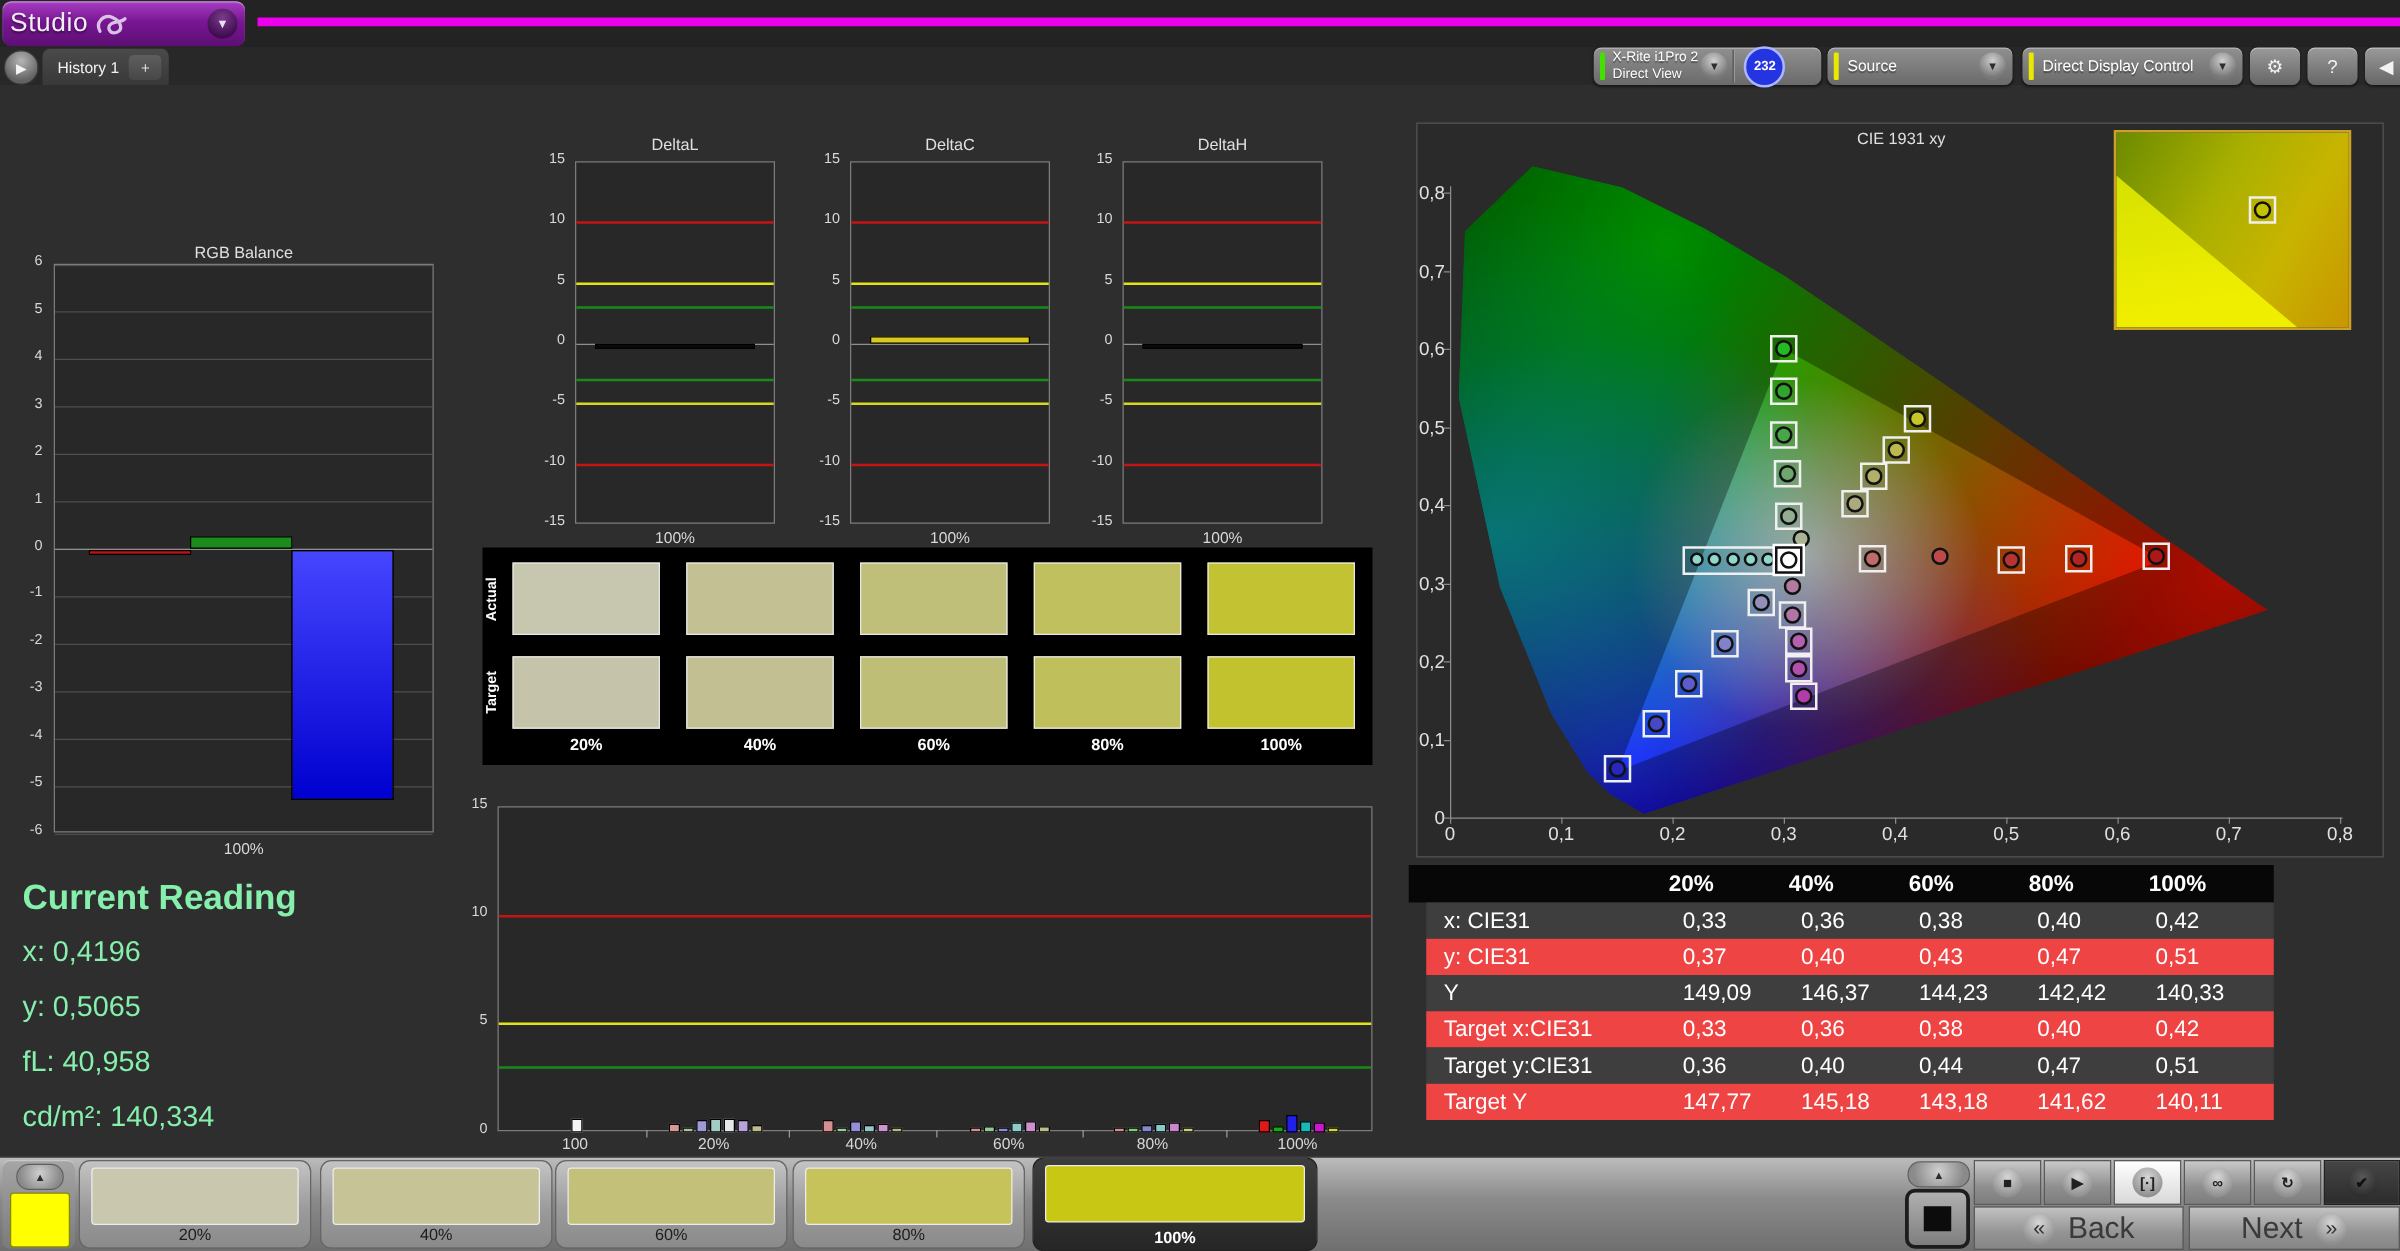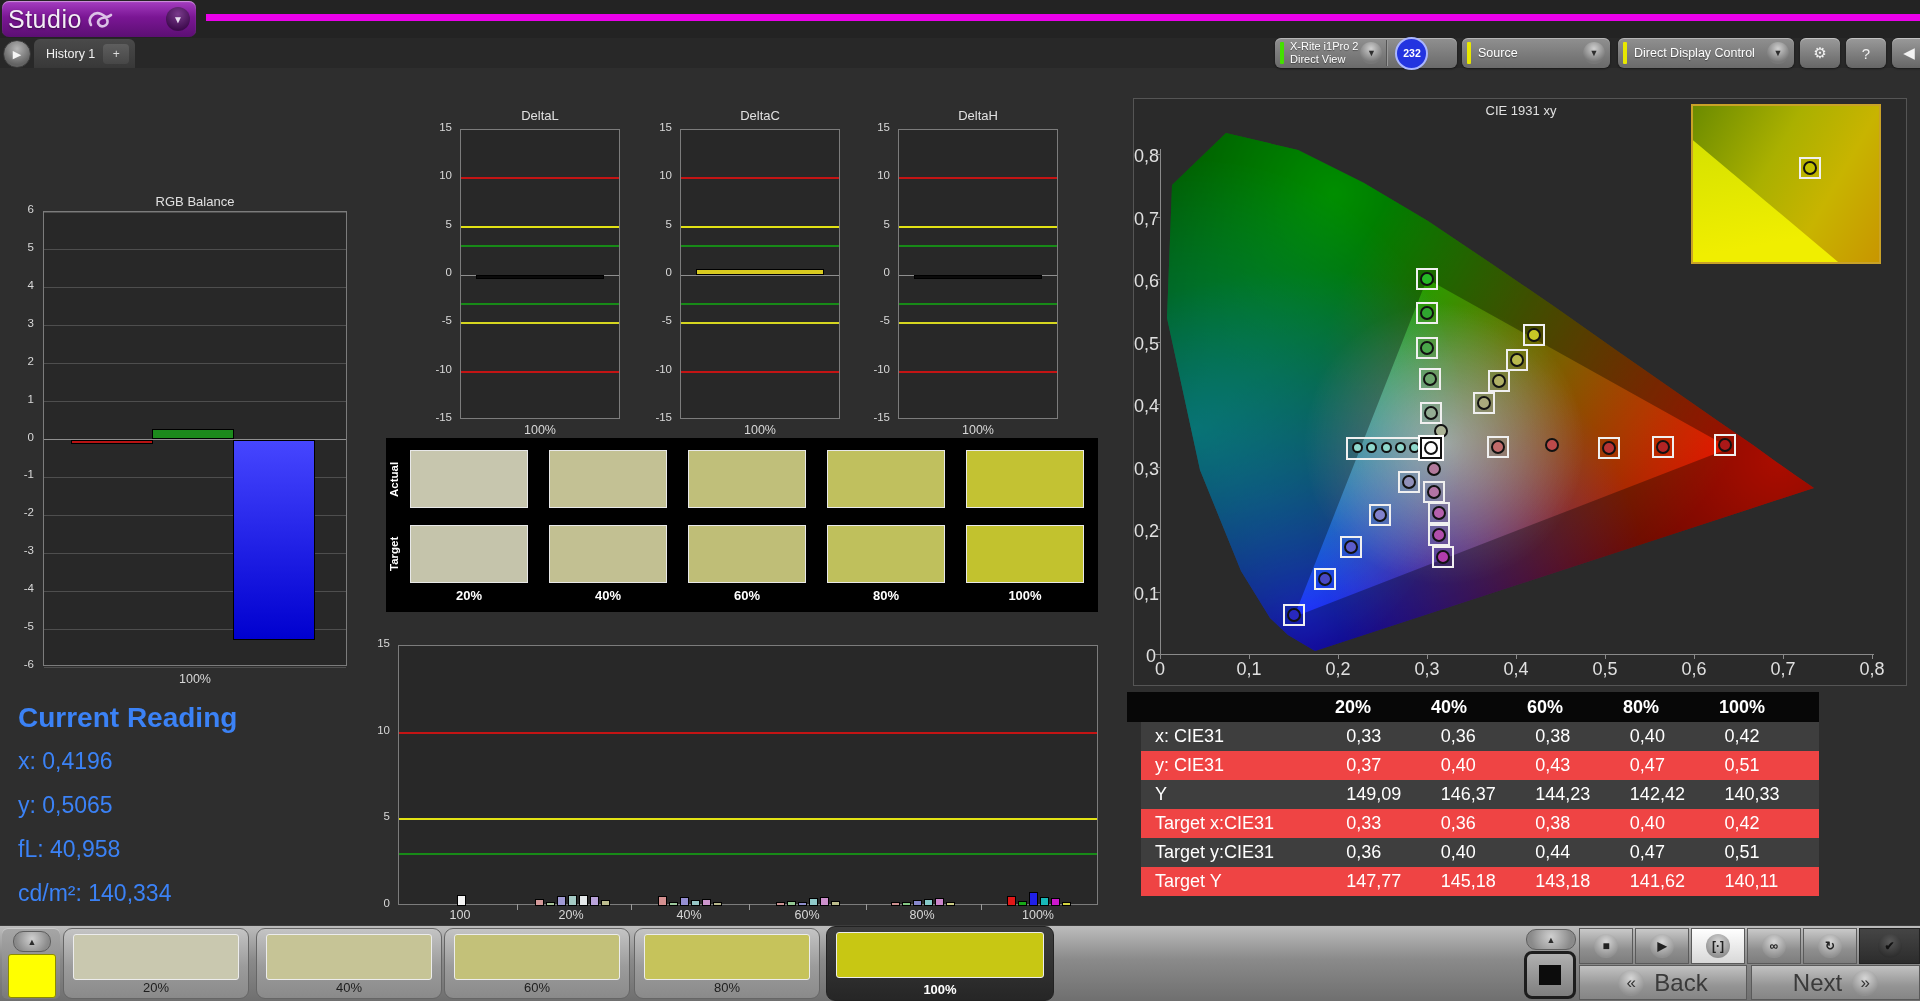--- a/index.html
+++ b/index.html
@@ -2,21 +2,21 @@
 <html><head>
 <meta charset="utf-8">
 <style>
   html,body{margin:0;padding:0;background:#1e1e1e;font-family:"Liberation Sans",sans-serif;}
   #stage{position:relative;width:1920px;height:1001px;background:#2e2e2e;overflow:hidden;}
   
   #topstrip{position:absolute;left:0;top:0;width:1920px;height:38px;background:#232323;}
   #logo{position:absolute;left:2px;top:1px;width:194px;height:36px;border-radius:7px;
         background:linear-gradient(180deg,#a63ec2 0%,#7a1694 45%,#5c0f73 100%);
         box-shadow:inset 0 1px 1px rgba(255,255,255,.45);display:flex;align-items:center;padding:0 6px;box-sizing:border-box;}
-  #logo .word{color:#f3eef6;font-size:25px;letter-spacing:.5px;text-shadow:0 1px 2px rgba(0,0,0,.5);}
+  #logo .word{color:#f3eef6;font-size:21px;letter-spacing:.5px;text-shadow:0 1px 2px rgba(0,0,0,.5);}
   #logo .dd{margin-left:auto;width:24px;height:24px;border-radius:50%;
         background:radial-gradient(circle at 50% 30%,#7a3b8c,#3e0b4e 75%);display:flex;align-items:center;justify-content:center;
         color:#e8dff0;font-size:10px;}
   #accentline{position:absolute;left:206px;top:14px;width:1714px;height:7px;background:#ea00ea;}
   
   #tabstrip{position:absolute;left:0;top:38px;width:1920px;height:30px;background:#282828;}
   #tabscroll{position:absolute;left:3px;top:40px;width:26px;height:26px;border-radius:50%;
       background:radial-gradient(circle at 50% 30%,#b5b5b5,#636363 70%);border:1px solid #3a3a3a;
       color:#f5f5f5;font-size:11px;display:flex;align-items:center;justify-content:center;}
   #historytab{position:absolute;left:34px;top:39px;height:29px;background:linear-gradient(180deg,#4a4a4a,#383838);
@@ -56,39 +56,39 @@
   .rowlabel{position:absolute;left:2px;width:18px;color:#fff;font-size:11.5px;font-weight:bold;
       writing-mode:vertical-rl;transform:rotate(180deg);text-align:center;}
   .swatch{position:absolute;border:1px solid #e8e8e8;box-sizing:border-box;}
   .collabel{position:absolute;color:#fff;font-size:13px;font-weight:bold;text-align:center;}
   
   .debar{position:absolute;border:1px solid #000;box-sizing:border-box;}
   .xtickmark{position:absolute;width:1px;height:6px;background:#999;top:258px;}
   
   #ciepanel{position:absolute;left:1133px;top:98px;width:774px;height:588px;background:#2a2a2a;border:1px solid #555;box-sizing:border-box;}
   .caxis{position:absolute;background:#8a8a8a;}
-  .ctick{position:absolute;color:#e0e0e0;font-size:18px;}
+  .ctick{position:absolute;color:#e0e0e0;font-size:15px;}
   .ciept{position:absolute;width:14px;height:14px;border-radius:50%;border:2px solid #111;box-sizing:border-box;}
   .ciesq{position:absolute;width:22px;height:22px;border:2px solid #f0f0f0;box-sizing:border-box;background:transparent;}
   .ciesm{position:absolute;width:11px;height:11px;border-radius:50%;border:2px solid #111;box-sizing:border-box;}
   #inset{position:absolute;left:557px;top:5px;width:190px;height:160px;border:2px solid #c9a227;box-sizing:border-box;
       background:linear-gradient(120deg,#6b8b00 0%,#aab000 40%,#c8b400 68%,#c89600 100%);}
   #inset .tri{position:absolute;left:0;top:0;width:100%;height:100%;
       background:linear-gradient(170deg,#cddd00,#f0ee00 80%);clip-path:polygon(0 22%,78% 100%,0 100%);}
   
   #resultstable{position:absolute;left:1127px;top:692px;width:692px;height:210px;}
   .trow{position:relative;display:flex;height:29px;line-height:29px;color:#fff;}
   .thead{background:#070707;height:30px;line-height:30px;font-weight:bold;}
   .shadedark{background:#3e3e3e;margin-left:14px;}
   .shadelight{background:#ef4444;margin-left:14px;}
   .tlabel{width:194px;padding-left:14px;font-size:18px;white-space:nowrap;}
   .thead .tlabel{width:194px;}
   .tcell{width:96px;font-size:18px;text-align:left;}
   
-  #reading{position:absolute;left:18px;top:702px;color:#3b82f6;}
+  #reading{position:absolute;left:18px;top:702px;color:#86efac;}
   #reading .hd{font-size:28px;font-weight:bold;margin-bottom:14px;}
   #reading .ln{font-size:23px;margin-bottom:17px;}
   
   #bottombar{position:absolute;left:0;top:925px;width:1920px;height:76px;
       background:linear-gradient(180deg,#bcbcbc,#8a8a8a 45%,#6f6f6f);border-top:1px solid #3c3c3c;box-sizing:border-box;}
   #miniPanel{position:absolute;left:2px;top:2px;width:58px;height:71px;border-radius:6px;
       background:linear-gradient(180deg,#a6a6a6,#7a7a7a);box-shadow:inset 0 1px 0 rgba(255,255,255,.4);}
   .upbtn{position:absolute;border-radius:10px;background:radial-gradient(circle at 50% 35%,#d0d0d0,#8a8a8a 75%);
       border:1px solid #5f5f5f;display:flex;align-items:center;justify-content:center;color:#2c2c2c;font-size:9px;}
   #miniSwatch{position:absolute;left:6px;top:26px;width:46px;height:42px;background:#ffff00;border:1px solid #8a8a00;border-radius:3px;}

